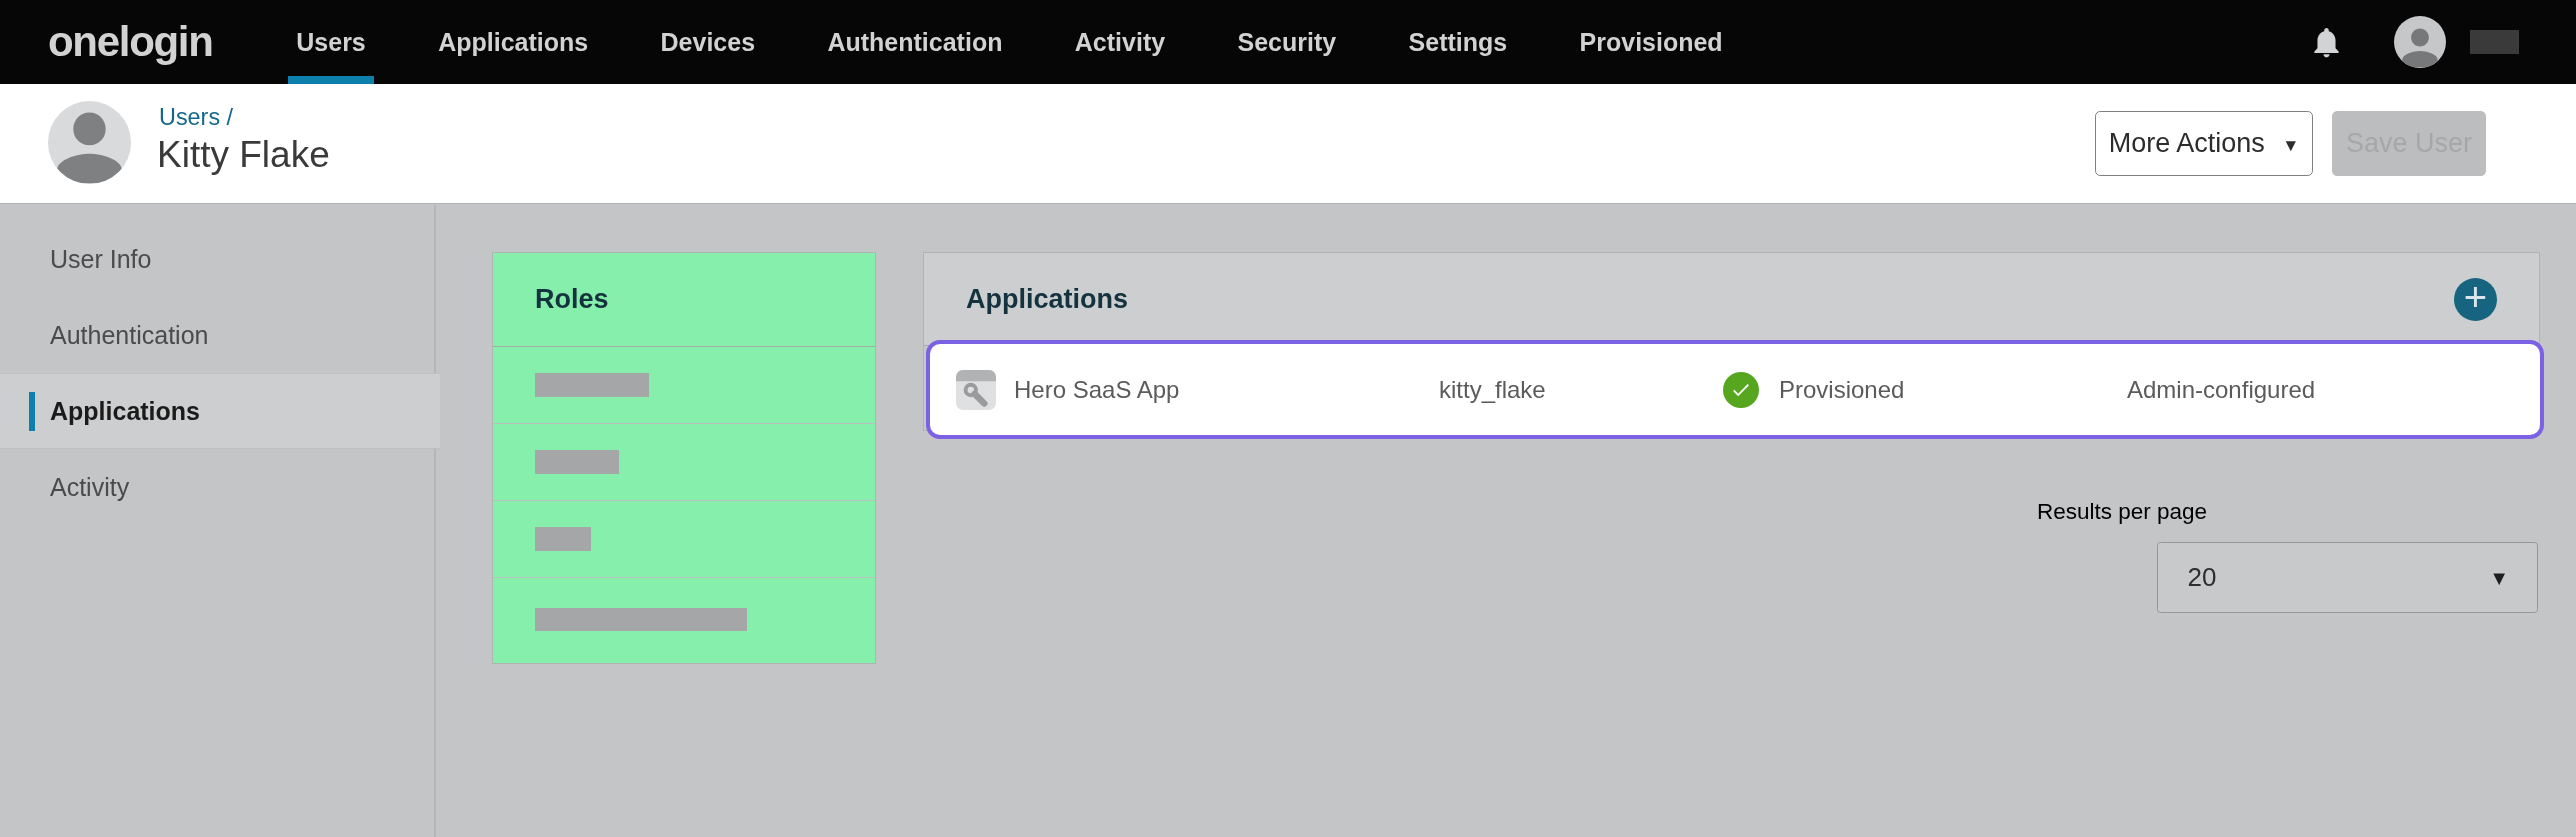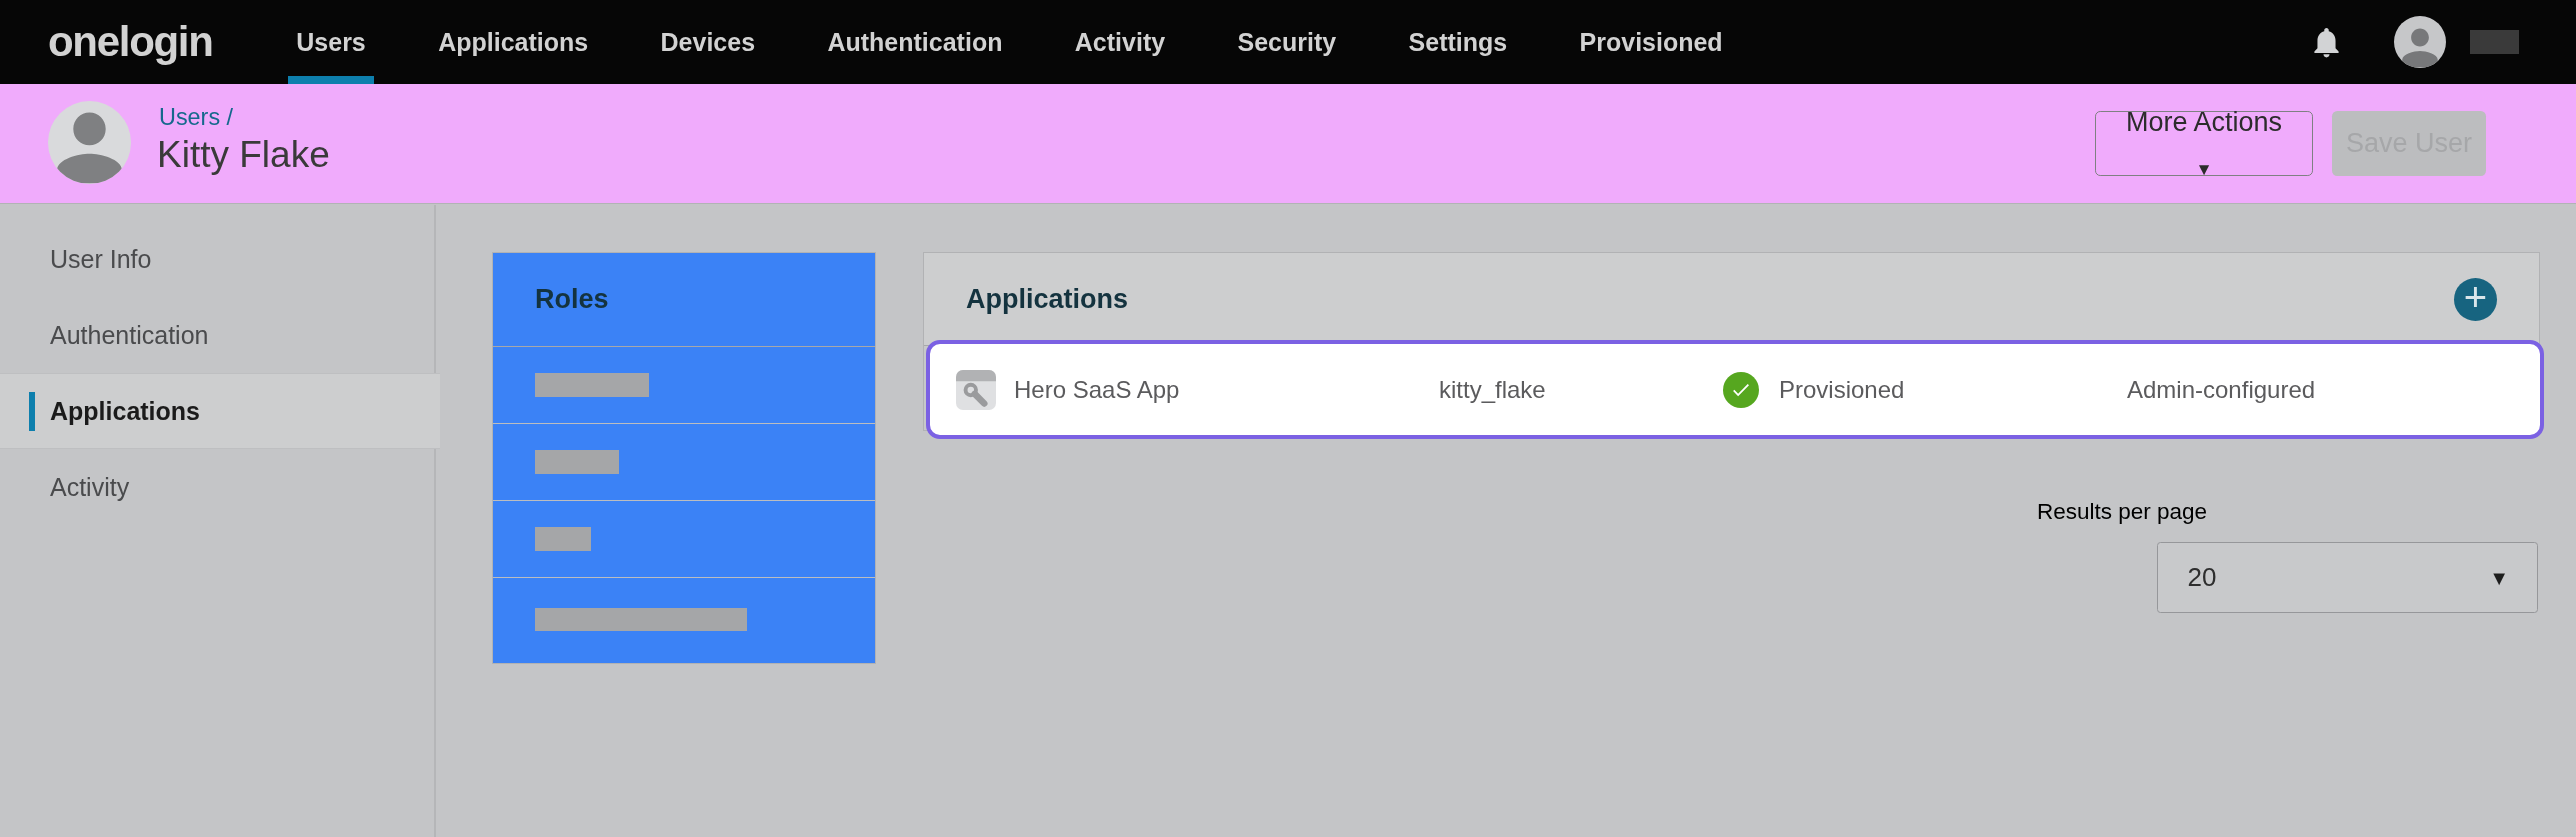--- a/index.html
+++ b/index.html
@@ -35,40 +35,40 @@
   .nav-avatar {
     width:52px; height:52px; border-radius:50%; background:#c6c7c9;
     overflow:hidden; position:relative; cursor:pointer; margin-right:24px;
   }
   .nav-avatar svg { position:absolute; left:0; top:3.5px; }
   .nav-redacted { width:49px; height:24px; background:#3a3a3a; }
 
   
   .pageheader {
     position:absolute; left:0; top:84px; width:100%; height:120px;
-    background:#f0abfc; border-bottom:0.9px solid #b2b3b5;
+    background:#ffffff; border-bottom:0.9px solid #b2b3b5;
   }
   .header-avatar {
     position:absolute; left:48px; top:17.3px; width:83px; height:83px;
     border-radius:50%; background:#d9dadc; overflow:hidden;
   }
   .header-avatar svg { position:absolute; left:0; top:6px; }
   .breadcrumb {
     position:absolute; left:159px; top:20px;
     font-size:23.4px; color:#15688c; cursor:pointer;
   }
   .page-title {
     position:absolute; left:157px; top:50px;
     font-size:37px; color:#3a3a3a;
   }
   .more-actions {
     position:absolute; left:2095px; top:27px; width:218px; height:65px;
     border:1.7px solid #7f8082; border-radius:5.2px; background:transparent;
     display:flex; align-items:center; justify-content:center; gap:17.3px;
-    font-size:27px; color:#2c2c2c; cursor:pointer;flex-direction:column;
+    font-size:27px; color:#2c2c2c; cursor:pointer;
   }
   .more-actions .caret { font-size:17.3px; color:#2c2c2c; padding-top:3.5px; }
   .save-user {
     position:absolute; left:2332px; top:27px; width:154px; height:65px;
     background:#bcbdbf; border-radius:5.2px; border:none;
     display:flex; align-items:center; justify-content:center;
     font-size:27px; color:#a6a7a9;
   }
 
   
@@ -89,21 +89,21 @@
     display:none;
   }
   .side-item.active .active-bar {
     display:block; position:absolute; left:29px; top:18px;
     width:6px; height:39px; background:#0d7fad;
   }
 
   
   .roles-panel {
     position:absolute; left:492px; top:252px; width:384px; height:412px;
-    background:#3b82f6; border:0.9px solid #b1b2b4;
+    background:#86efac; border:0.9px solid #b1b2b4;
   }
   .roles-header {
     height:94px; display:flex; align-items:center; padding-left:42px;
     font-size:27px; font-weight:bold; color:#14333f;
     border-bottom:1.7px solid #a7a8aa;
   }
   .roles-row {
     height:77px; display:flex; align-items:center; padding-left:42px;
     border-bottom:0.9px solid #bcbdbf;
   }

